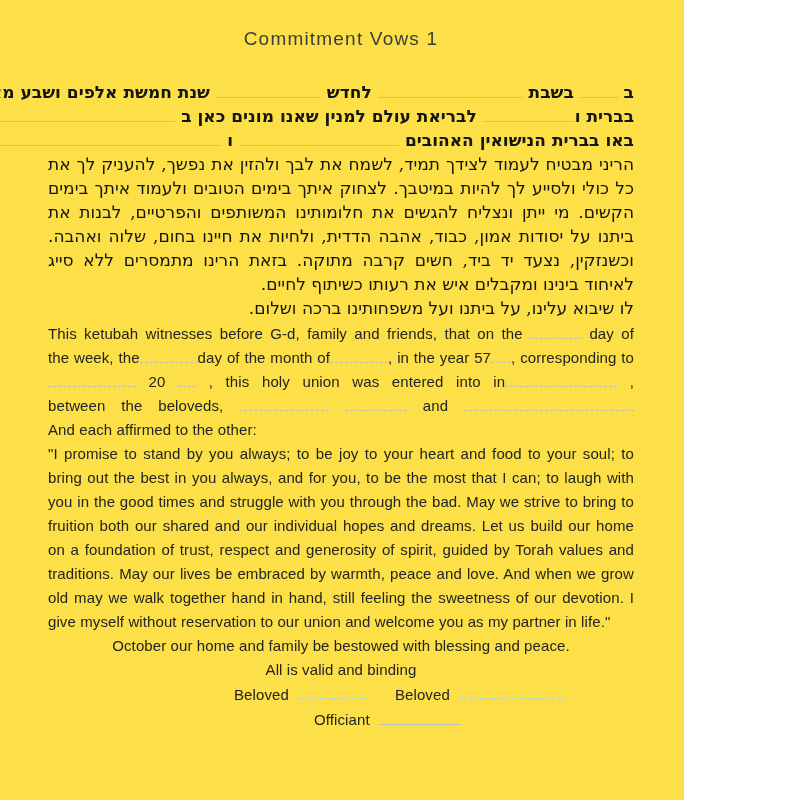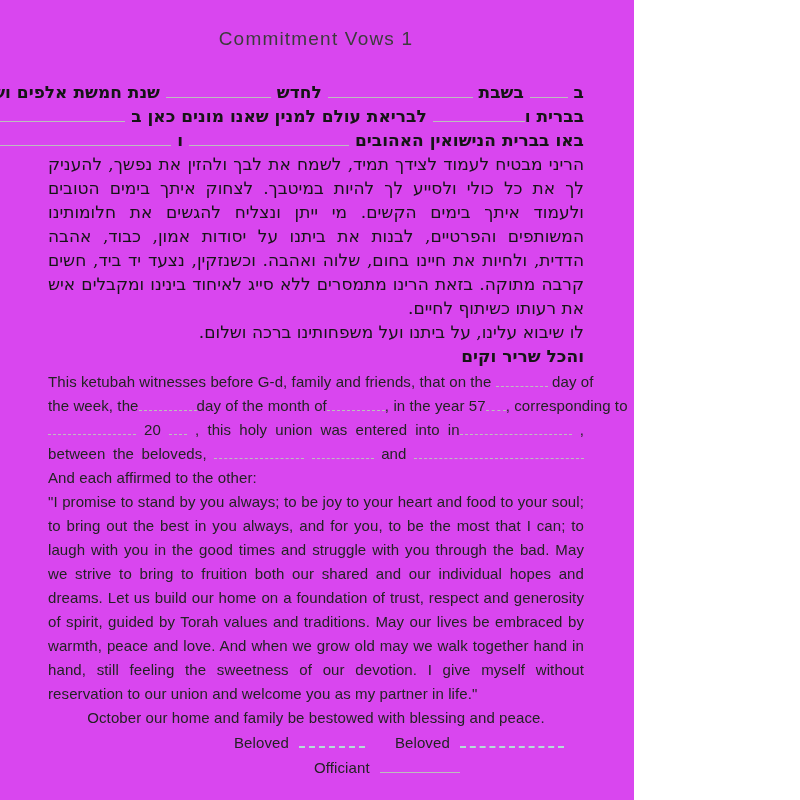--- a/index.html
+++ b/index.html
@@ -1,21 +1,21 @@
 <!DOCTYPE html>
 <html lang="en" style="--ink: #1f1f1f; --blank-gray: #bdbdbd; --blank-teal: #b5ddd6;"><head>
 <meta charset="utf-8">
 <style>
   html,body { margin:0; padding:0; background:#ffffff; }
   .page {
     position: relative;
-    width: 634px; height: 800px;
+    width: 684px; height: 800px;
     box-sizing: border-box;
     padding: 0 50px 13px 48px;
-    background: #d946ef;
+    background: #fde047;
     overflow: hidden;
     color: var(--ink, #1f1f1f);
   }
   
   .doc-title {
     margin: 28px 0 30px 0;
     text-align: center;
     font-family: "Liberation Sans", sans-serif;
     font-weight: 400;
     font-size: 19px;
@@ -67,31 +67,31 @@
 <div class="page">
 
   <h1 class="doc-title">Commitment Vows 1</h1>
 
   <section class="hebrew">
     <div class="heb-line"><span>ב </span><span class="blank solid" style="width: 38px;"></span><span> בשבת </span><span class="blank solid" style="width: 145px;"></span><span> לחדש </span><span class="blank solid" style="width: 105px;"></span><span> שנת חמשת אלפים ושבע מאות</span></div>
     <div class="heb-line"><span>בברית ו</span><span class="blank solid" style="width: 92px;"></span><span> לבריאת עולם למנין שאנו מונים כאן ב </span><span class="blank solid" style="width: 230px;"></span></div>
     <div class="heb-line"><span>באו בברית הנישואין האהובים </span><span class="blank solid" style="width: 160px;"></span><span> ו </span><span class="blank solid" style="width: 250px;"></span></div>
     <p class="heb-par">הריני מבטיח לעמוד לצידך תמיד, לשמח את לבך ולהזין את נפשך, להעניק לך את כל כולי ולסייע לך להיות במיטבך. לצחוק איתך בימים הטובים ולעמוד איתך בימים הקשים. מי ייתן ונצליח להגשים את חלומותינו המשותפים והפרטיים, לבנות את ביתנו על יסודות אמון, כבוד, אהבה הדדית, ולחיות את חיינו בחום, שלוה ואהבה. וכשנזקין, נצעד יד ביד, חשים קרבה מתוקה. בזאת הרינו מתמסרים ללא סייג לאיחוד בינינו ומקבלים איש את רעותו כשיתוף לחיים.</p>
     <div class="heb-center">לו שיבוא עלינו, על ביתנו ועל משפחותינו ברכה ושלום.</div>
-    <div class="heb-center heb-strong">והכל שריר וקים</div>
   </section>
 
   <section class="english">
     <div class="eng-line"><span>This ketubah witnesses before G-d, family and friends, that on the </span><span class="blank dashed" style="width: 52px;"></span><span> day of</span></div>
     <div class="eng-line"><span>the week, the</span><span class="blank dashed" style="width: 58px;"></span><span>day of the month of</span><span class="blank dashed" style="width: 58px;"></span><span>, in the year 57</span><span class="blank dashed" style="width: 20px;"></span><span>, corresponding to</span></div>
     <div class="eng-line"><span class="blank dashed" style="width: 88px;"></span><span> 20 </span><span class="blank dashed" style="width: 18px;"></span><span> , this holy union was entered into in</span><span class="blank dashed" style="width: 112px;"></span><span> ,</span></div>
     <div class="eng-line"><span>between the beloveds, </span><span class="blank dashed" style="width: 90px;"></span><span> </span><span class="blank dashed" style="width: 62px;"></span><span> and </span><span class="blank dashed" style="width: 170px;"></span></div>
     <div>And each affirmed to the other:</div>
     <p class="eng-par">"I promise to stand by you always; to be joy to your heart and food to your soul; to bring out the best in you always, and for you, to be the most that I can; to laugh with you in the good times and struggle with you through the bad. May we strive to bring to fruition both our shared and our individual hopes and dreams. Let us build our home on a foundation of trust, respect and generosity of spirit, guided by Torah values and traditions. May our lives be embraced by warmth, peace and love. And when we grow old may we walk together hand in hand, still feeling the sweetness of our devotion. I give myself without reservation to our union and welcome you as my partner in life."</p>
     <div class="eng-center">October our home and family be bestowed with blessing and peace.</div>
+    <div class="eng-center">All is valid and binding</div>
 
     <div>
       <div class="sig-row"><span>Beloved</span><span class="blank none" style="width: 10px;"></span><span class="blank teal" style="width: 66px;"></span><span class="blank none" style="width: 30px;"></span><span>Beloved</span><span class="blank none" style="width: 10px;"></span><span class="blank teal" style="width: 104px;"></span></div>
       <div class="sig-row officiant"><span>Officiant</span><span class="blank none" style="width: 10px;"></span><span class="blank solid" style="width: 80px;"></span></div>
     </div>
   </section>
 
 </div>
 
 </body></html>

